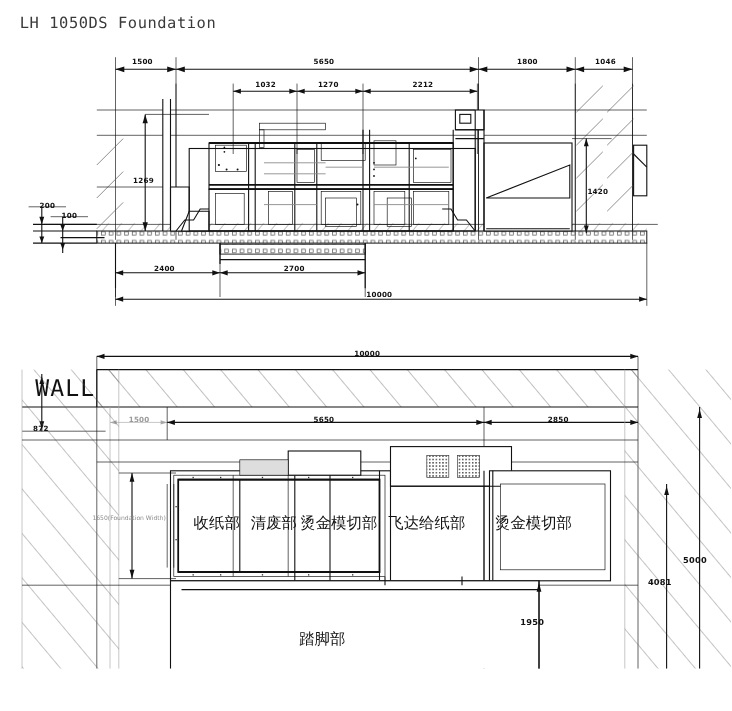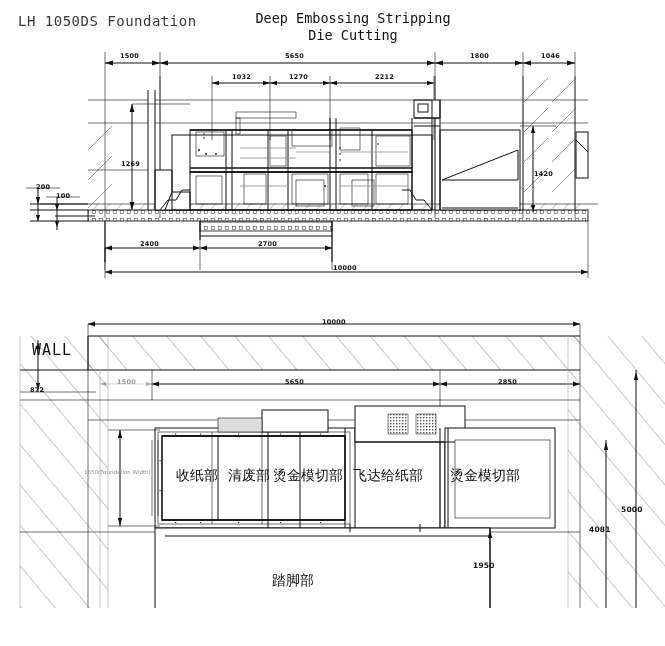--- a/index.html
+++ b/index.html
@@ -28,21 +28,21 @@
   .title-center {
     font-family: "DejaVu Sans Mono", monospace;
     font-size: 13.5px;
     color: #111;
     text-align: center;
     line-height: 1.25;
     white-space: nowrap;
   }
   .wall-label {
     font-family: "DejaVu Sans Mono", monospace;
-    font-size: 15px;
+    font-size: 21px;
     color: #111;
     letter-spacing: 1px;
   }
 
   
   .dim {
     font-family: "DejaVu Sans", sans-serif;
     font-size: 6.5px;
     font-weight: bold;
     color: #111;
@@ -75,24 +75,20 @@
   .hatch { stroke: #555; stroke-width: 0.6; fill: none; }
   .fillw { fill: #ffffff; }
 </style>
 </head>
 <body>
 
 <div id="root">
 
   <div class="abs title-left" style="left:18px; top:13px;">LH 1050DS Foundation</div>
 
-  <div class="abs title-center" style="left:238px; top:10px; width:230px;">
-    <div>Deep Embossing Stripping</div>
-    <div>Die Cutting</div>
-  </div>
 
   <svg class="abs" style="left:0; top:40px;" width="665" height="250">
     <defs>
       <pattern id="grnd" width="9" height="9" patternUnits="userSpaceOnUse" patternTransform="rotate(40)">
         <line x1="0" y1="0" x2="0" y2="9" stroke="#444" stroke-width="0.7"></line>
       </pattern>
       <pattern id="conc" width="7" height="8" patternUnits="userSpaceOnUse">
         <rect x="1.2" y="2.6" width="3.4" height="3" fill="none" stroke="#333" stroke-width="0.55"></rect>
       </pattern>
       <pattern id="wallh" width="12" height="12" patternUnits="userSpaceOnUse" patternTransform="rotate(-45)">

